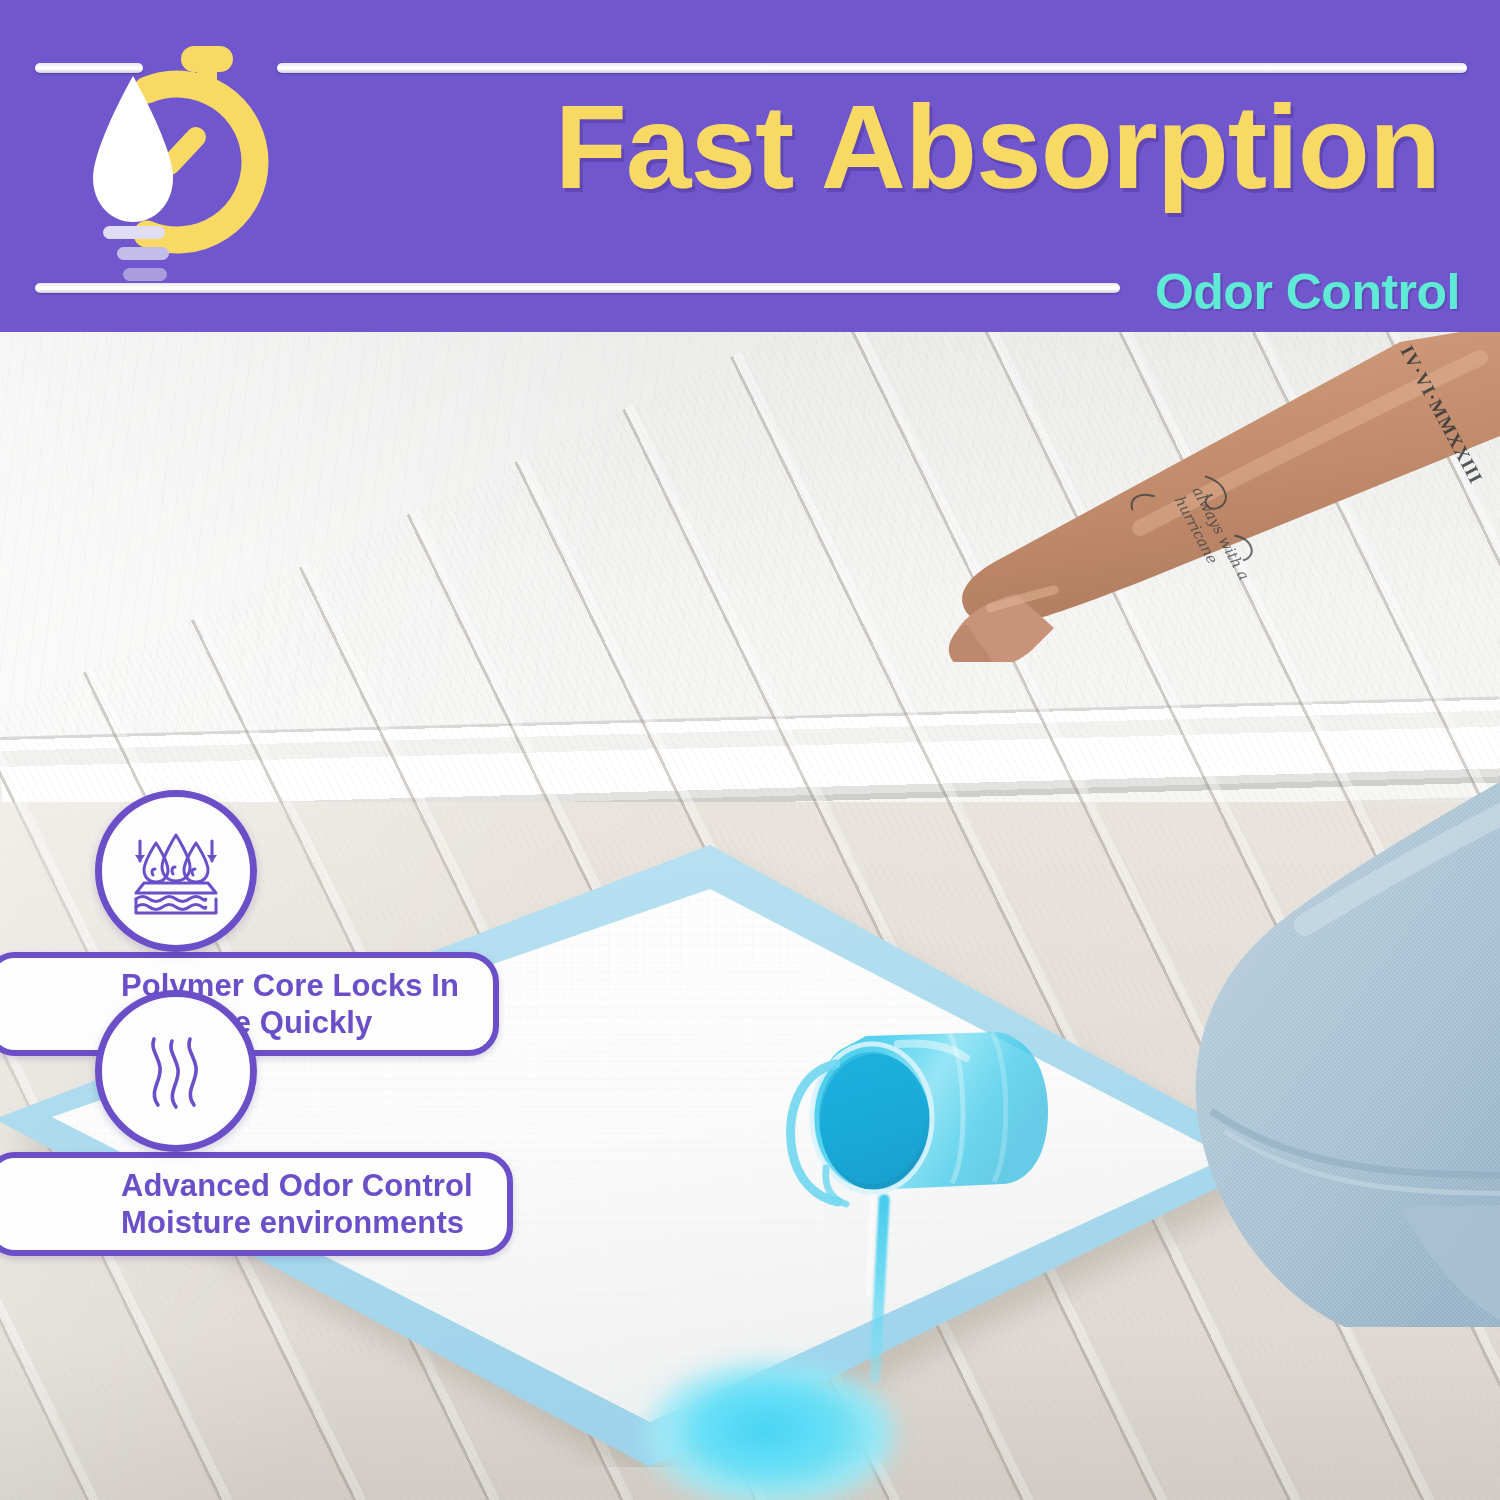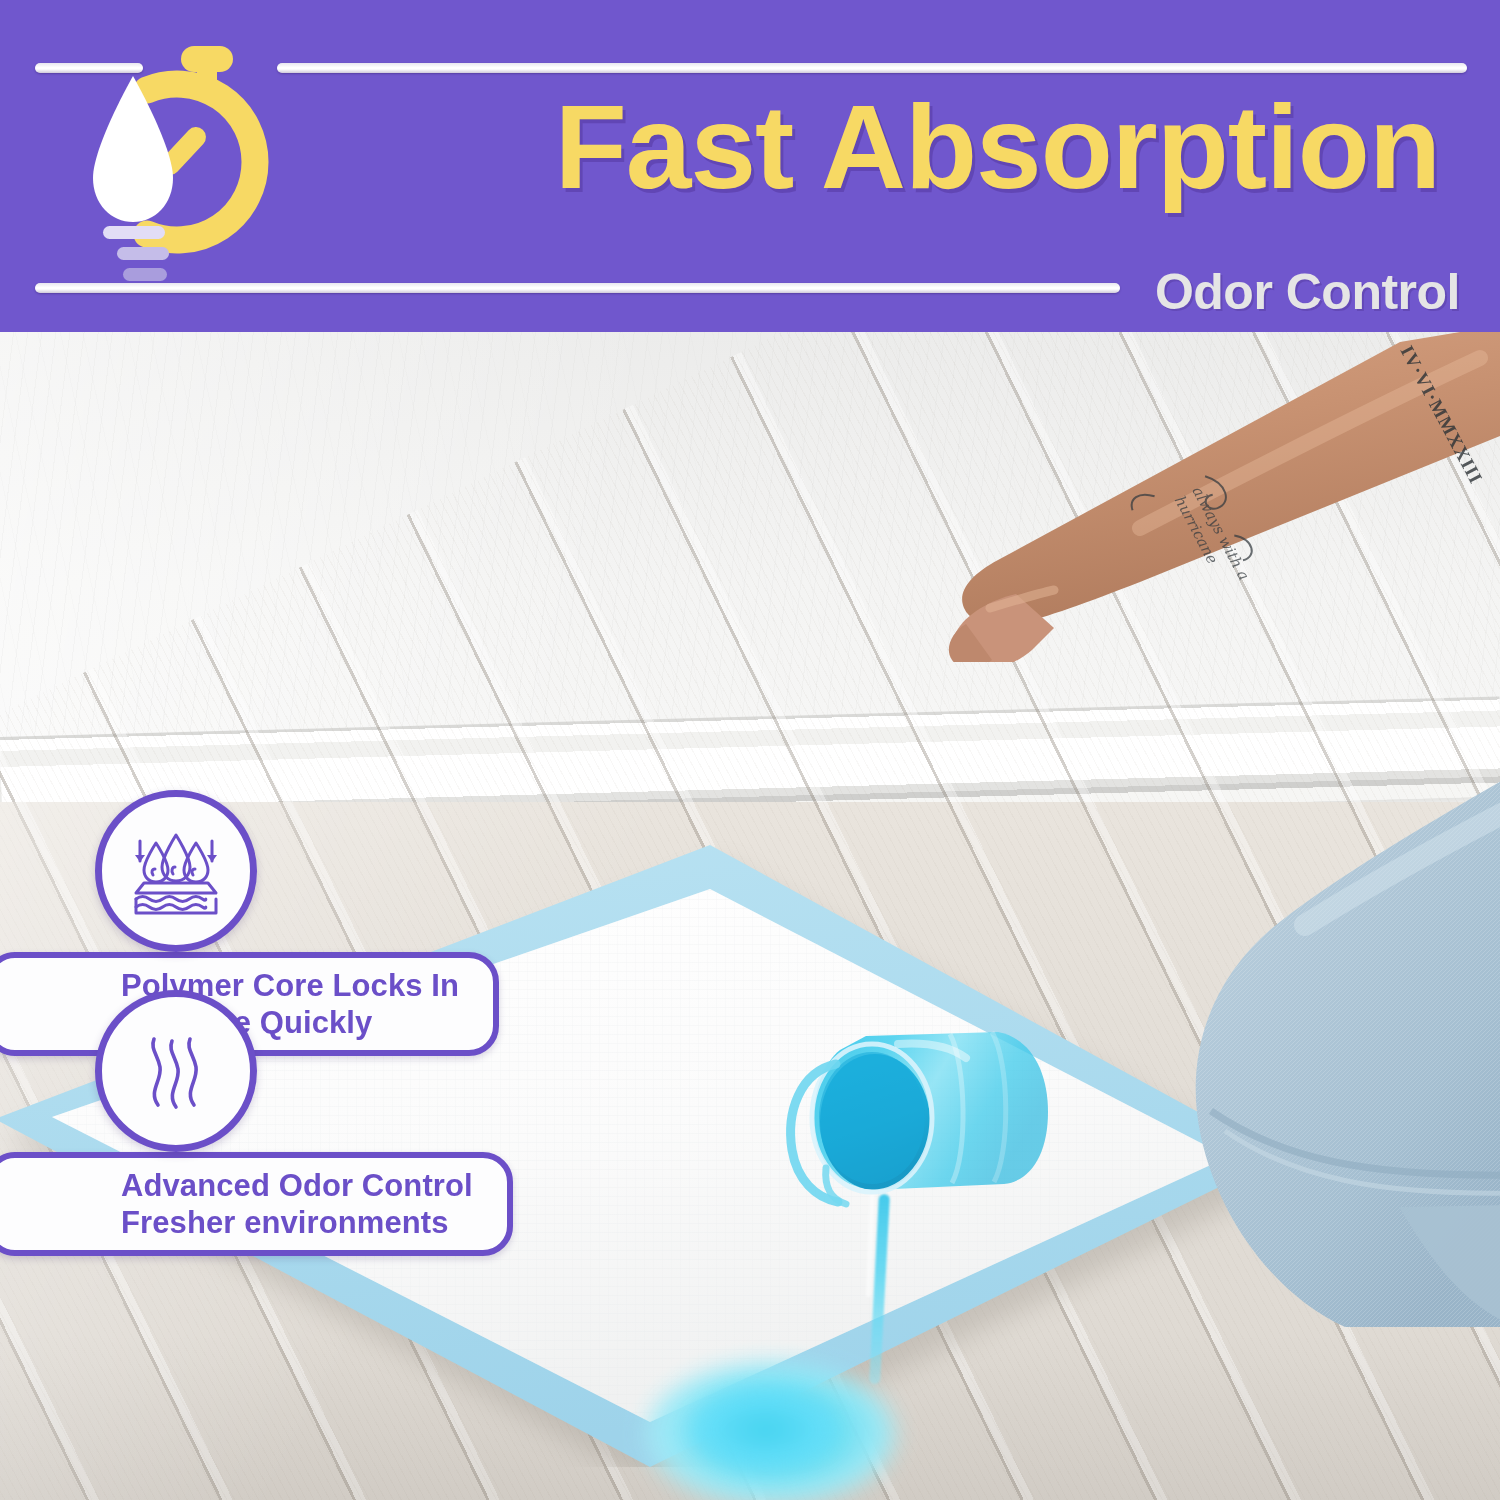--- a/index.html
+++ b/index.html
@@ -34,21 +34,21 @@
     position:absolute;left:380px;top:88px;width:1060px;
     text-align:right;
     font-size:118px;line-height:1.0;
     font-weight:700;letter-spacing:-1px;
     color:#f7d964;
     text-shadow:3px 4px 0 rgba(60,30,120,.28);
     white-space:nowrap;
   }
   #hdr-sub{
     position:absolute;right:40px;top:263px;
-    font-size:50px;font-weight:700;color:#e5e5e5;
+    font-size:50px;font-weight:700;color:#5eead4;
     letter-spacing:-.5px;
     text-shadow:2px 2px 0 rgba(60,30,120,.25);
     white-space:nowrap;
   }
 
   
   #scene{
     position:absolute;left:0;top:332px;width:1500px;height:1168px;
     overflow:hidden;
     background:#efefed;
@@ -425,20 +425,20 @@
         <svg viewBox="0 0 100 100" width="100" height="100">
           <g fill="none" stroke="#6b4fc8" stroke-width="3.6" stroke-linecap="round">
             <path d="M 32 84 C 22 70 36 60 34 46 C 32 34 24 28 28 18"></path>
             <path d="M 50 86 C 40 72 54 62 52 48 C 50 36 42 30 46 20"></path>
             <path d="M 68 84 C 58 70 72 60 70 46 C 68 34 60 28 64 18"></path>
           </g>
         </svg>
       </div>
       <div class="callout-box">
         <div class="callout-text">Advanced Odor Control
-Fresher environments</div>
+Moisture environments</div>
       </div>
     </div>
 
   </div>
 
 
 </div>
 
 </body></html>

